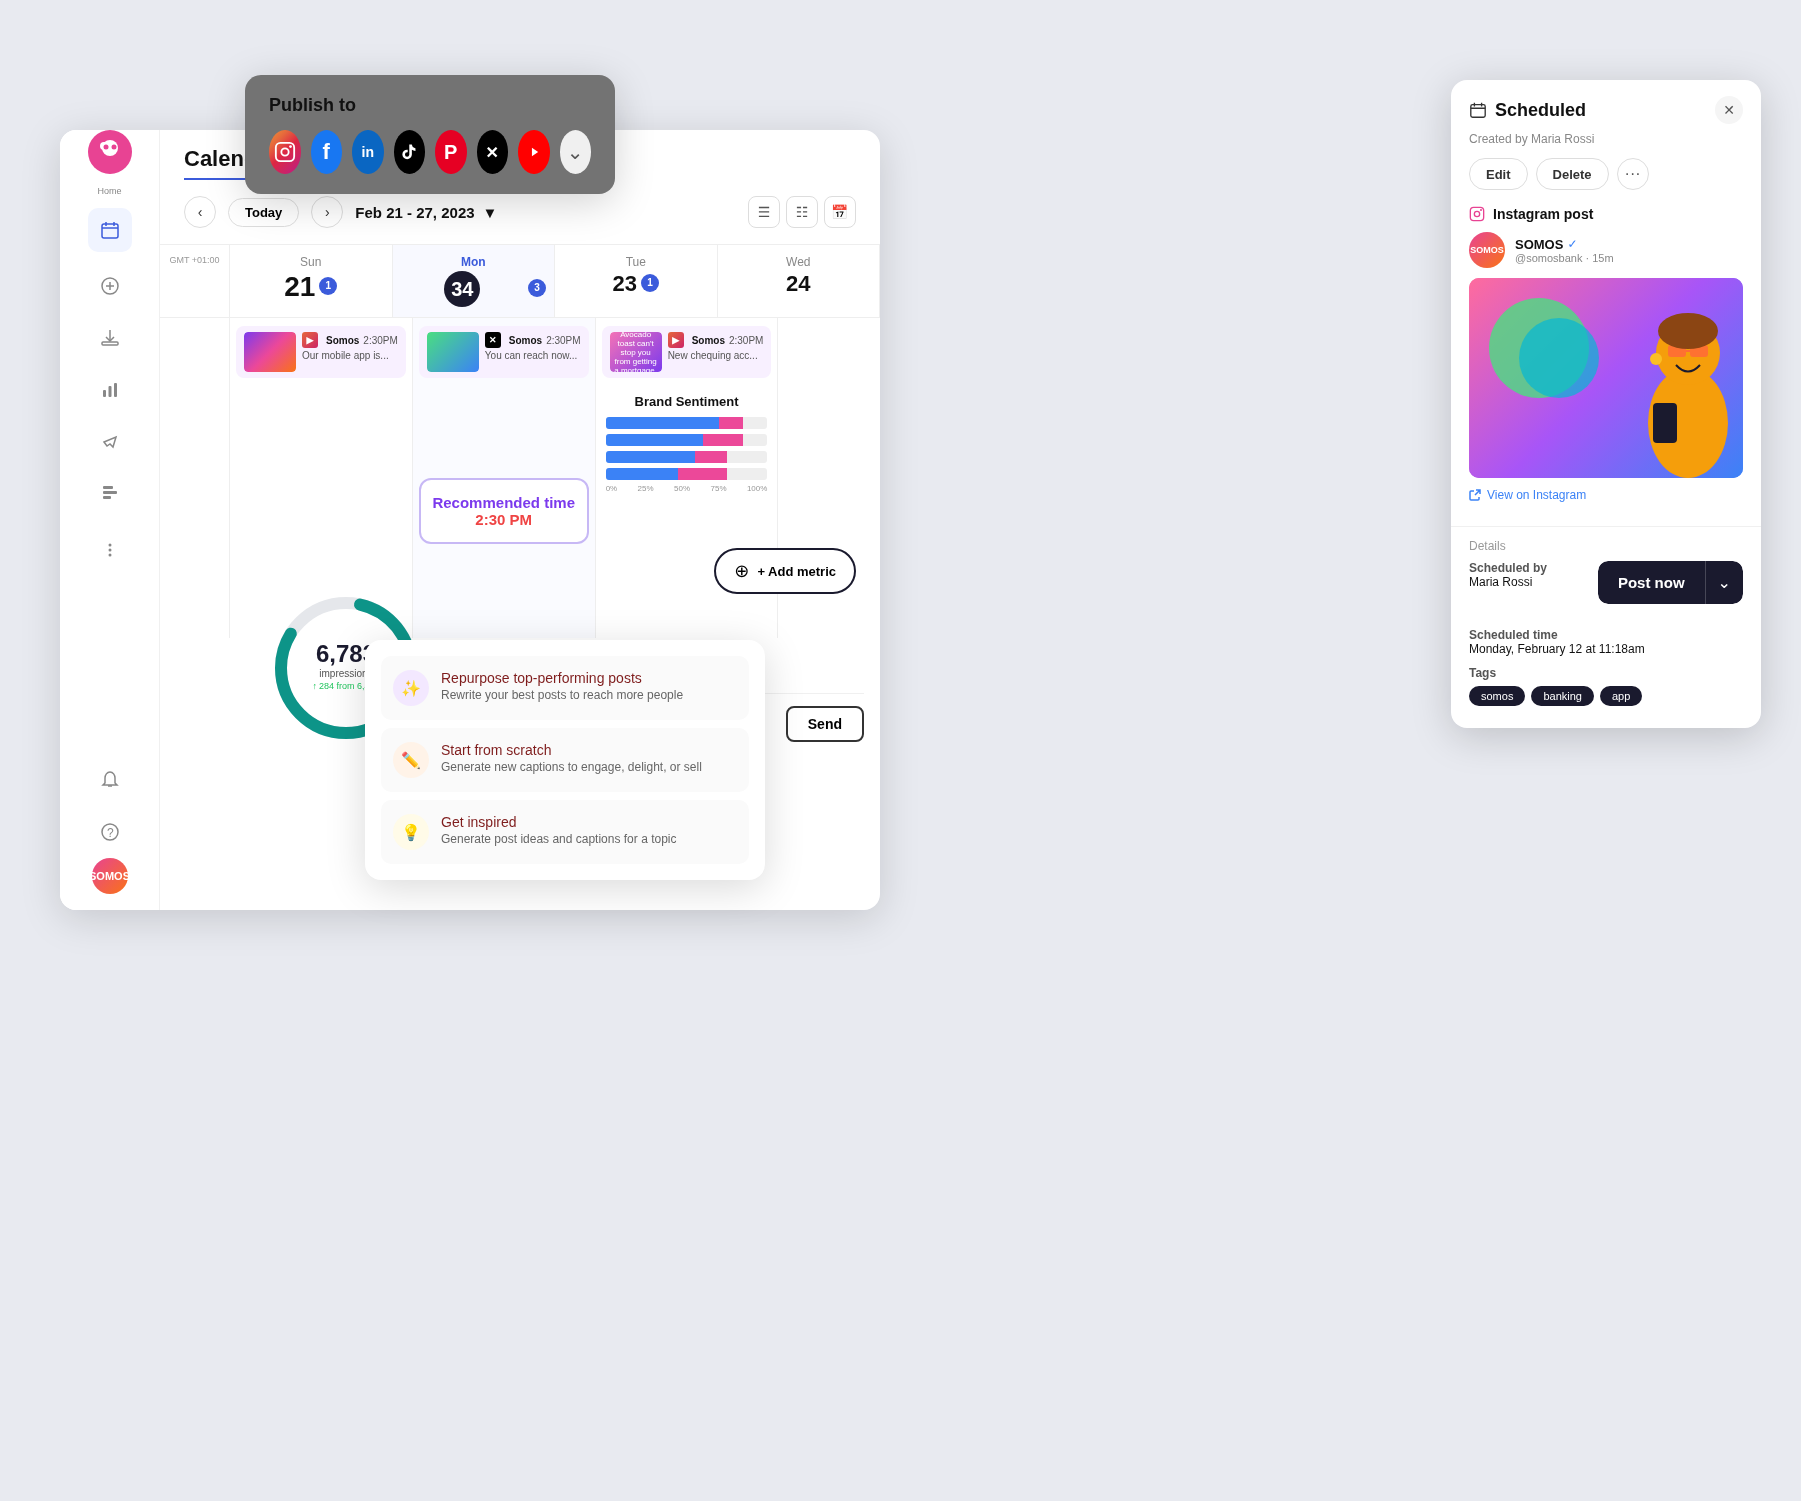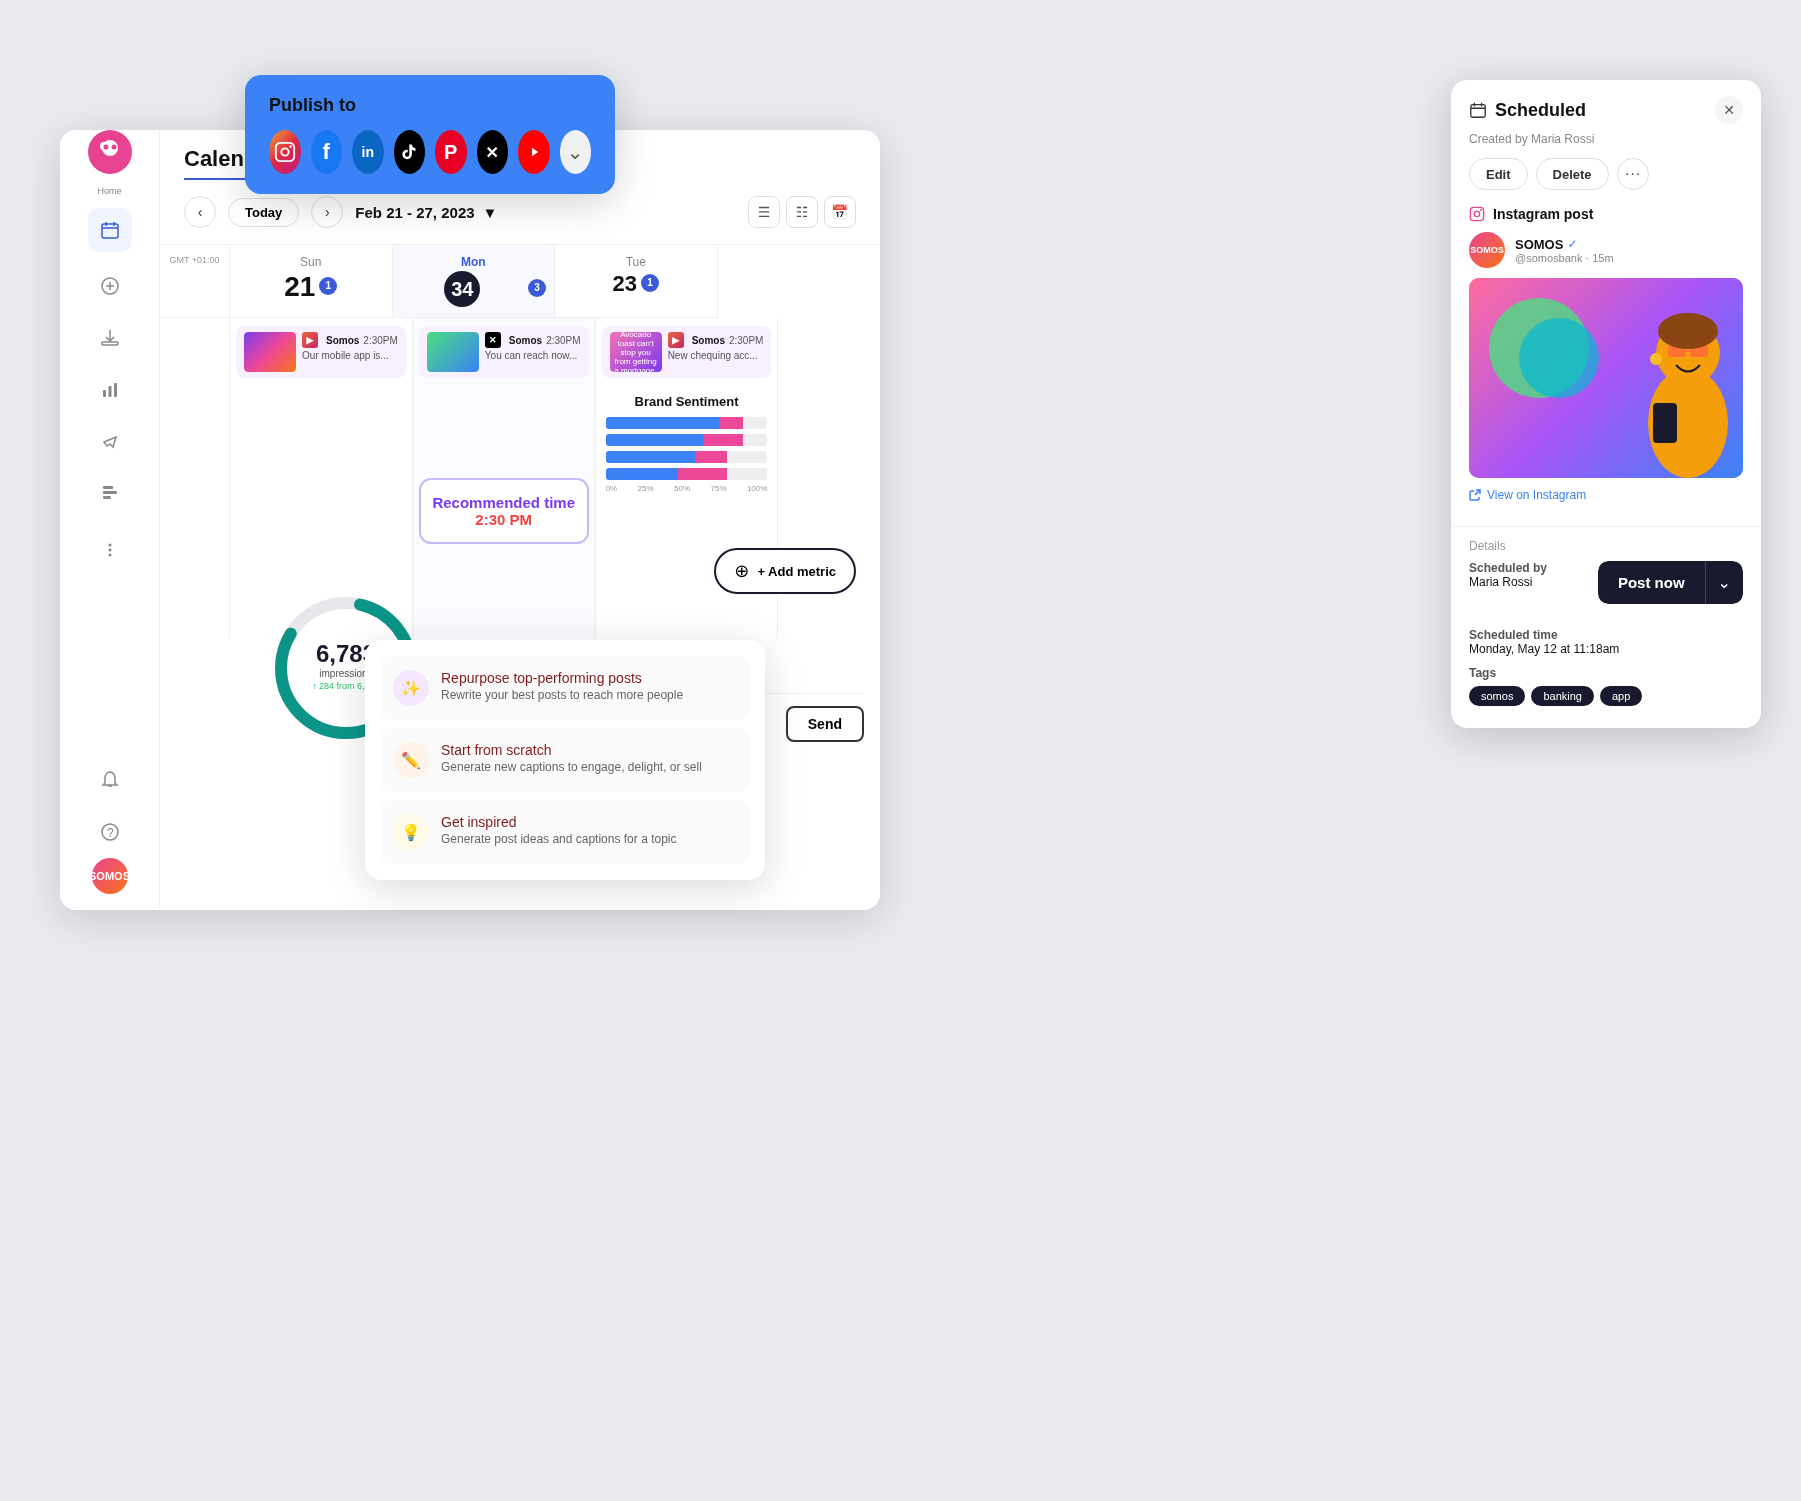--- a/index.html
+++ b/index.html
@@ -201,21 +201,21 @@
       margin-bottom: 6px;
       cursor: pointer;
     }
 
     
     .publish-panel {
       position: absolute;
       left: 245px;
       top: 75px;
       width: 370px;
-      background: #3b82f6;
+      background: #737373;
       border-radius: 16px;
       box-shadow: 0 8px 40px rgba(0,0,0,0.18);
       padding: 20px 24px;
       z-index: 10;
     }
     .publish-title {
       font-size: 18px;
       font-weight: 700;
       color: #111;
       margin-bottom: 14px;
@@ -673,20 +673,24 @@
       </div>
 
       <div class="day-header">
         <div class="day-name">Tue</div>
         <div style="display:flex;align-items:center;justify-content:center;gap:4px;">
           <div class="day-num" style="font-size:22px;font-weight:700;color:#111;">23</div>
           <span class="day-badge">1</span>
         </div>
       </div>
 
+      <div class="day-header">
+        <div class="day-name">Wed</div>
+        <div class="day-num" style="font-size:22px;font-weight:700;color:#111;">24</div>
+      </div>
     </div>
 
     <div style="display:grid;grid-template-columns:70px repeat(4,1fr);position:relative;height:320px;">
       <div style="border-right:1px solid #eee;"></div>
 
       <div style="border-right:1px solid #eee;padding:8px 6px;">
         <div class="post-card">
           <div style="display:flex;gap:6px;align-items:flex-start;">
             <div style="width:52px;height:40px;border-radius:4px;overflow:hidden;flex-shrink:0;">
               <div class="img-purple-gradient"></div>
@@ -969,21 +973,21 @@
 
       <div style="display:flex;border-radius:10px;overflow:hidden;position:relative;">
         <button class="post-now-btn">Post now</button>
         <button class="post-now-chevron">⌄</button>
 
       </div>
     </div>
 
     <div class="details-row" style="margin-top:24px;">
       <div class="details-label">Scheduled time</div>
-      <div class="details-value">Monday, May 12 at 11:18am</div>
+      <div class="details-value">Monday, February 12 at 11:18am</div>
     </div>
 
     <div class="details-row">
       <div class="details-label">Tags</div>
       <div class="tags-row" style="margin-top:6px;">
         <span class="tag-pill">somos</span>
         <span class="tag-pill">banking</span>
         <span class="tag-pill">app</span>
       </div>
     </div>

